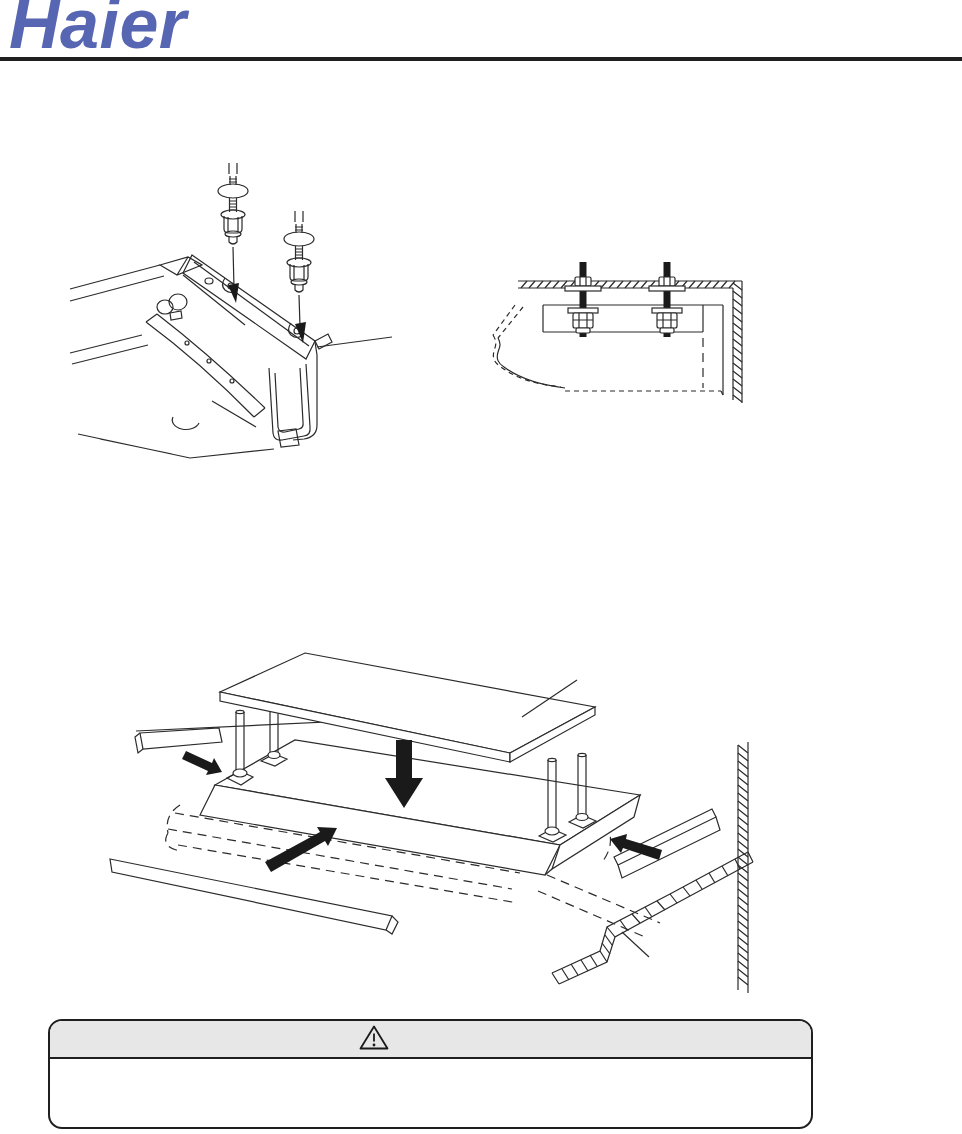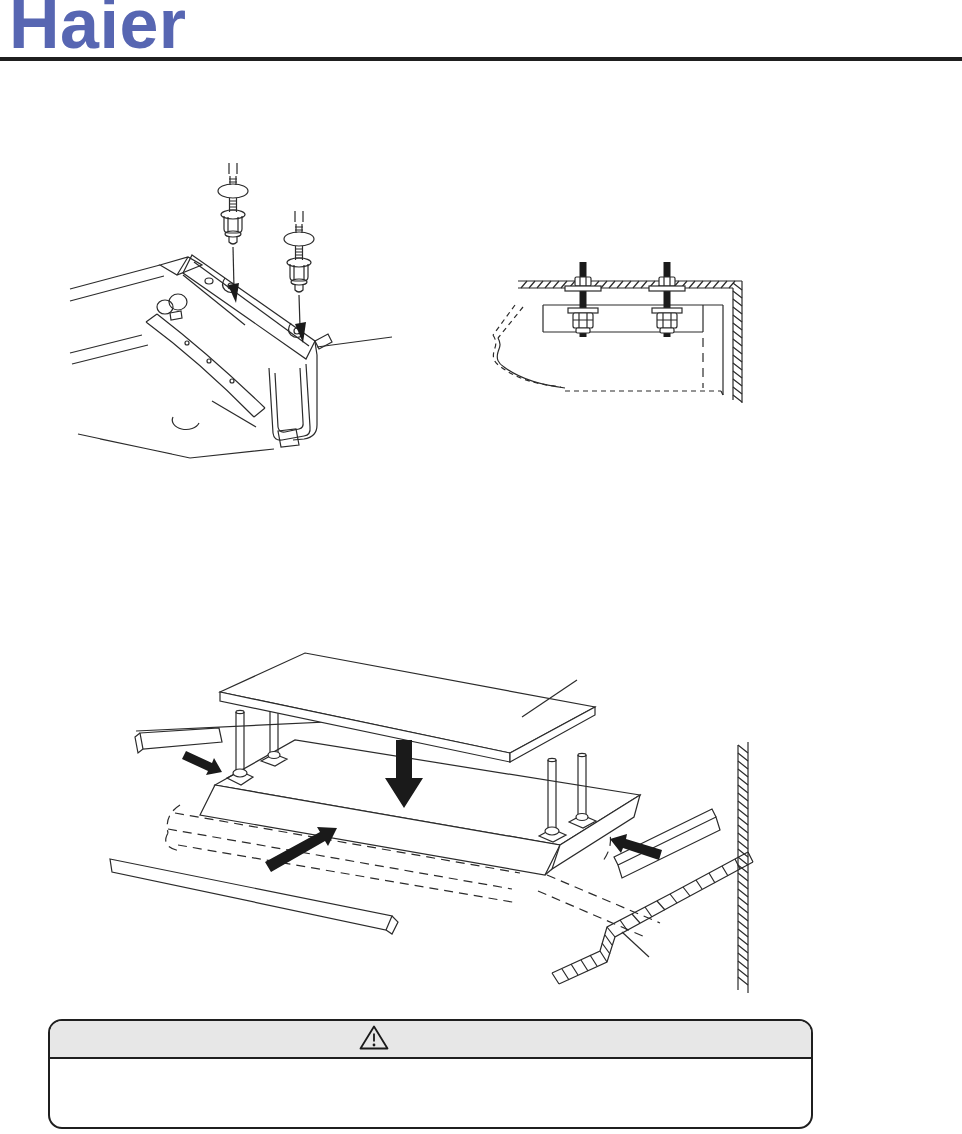--- a/index.html
+++ b/index.html
@@ -1,18 +1,19 @@
 <!DOCTYPE html>
 <html style="--color-logo: #5766b2; --color-line: #2b2b2b; --color-border: #1f1f1f; --color-warning_header_bg: #e7e7e7;"><head>
 <meta charset="utf-8">
 <style>
   html,body{margin:0;padding:0;background:#ffffff;}
   .page{
     position:relative;width:962px;height:1134px;background:#fff;overflow:hidden;
     font-family:"Liberation Sans", sans-serif;
+    font-style:italic;
   }
   .logo{
     position:absolute;left:9px;top:-11px;
     font-size:70px;font-weight:bold;letter-spacing:0.5px;line-height:1;
     color:var(--color-logo,#5766b2);
   }
   .rule{
     position:absolute;left:0;top:57px;width:962px;height:4px;
     background:var(--color-border,#1f1f1f);
   }

